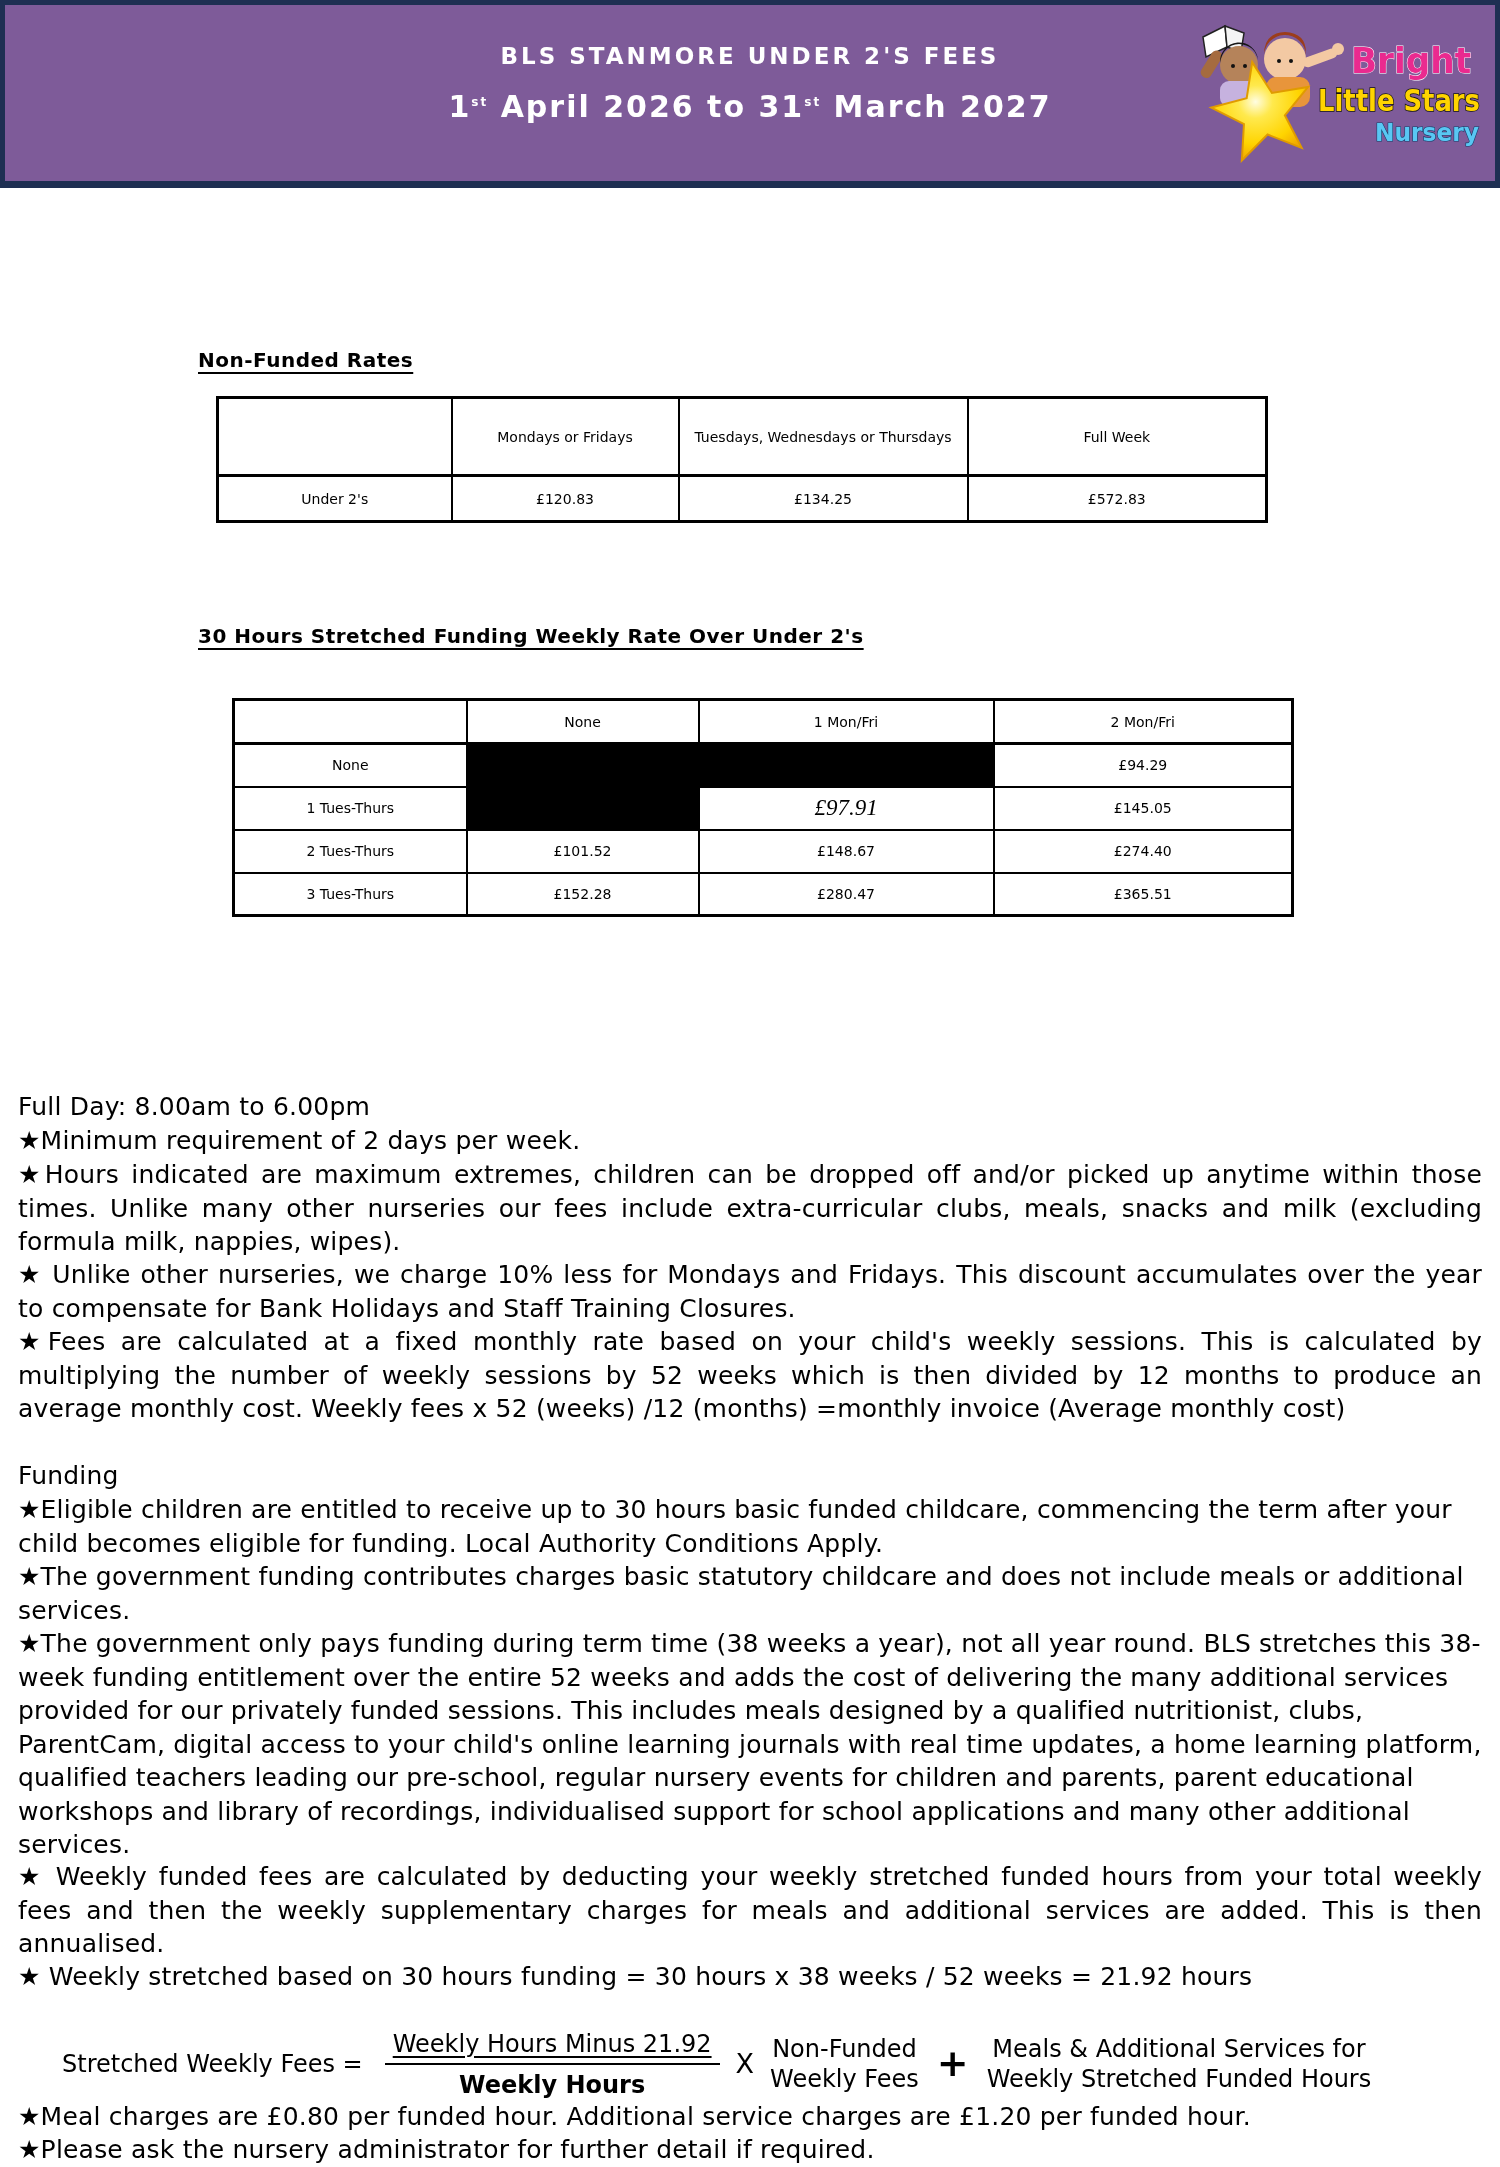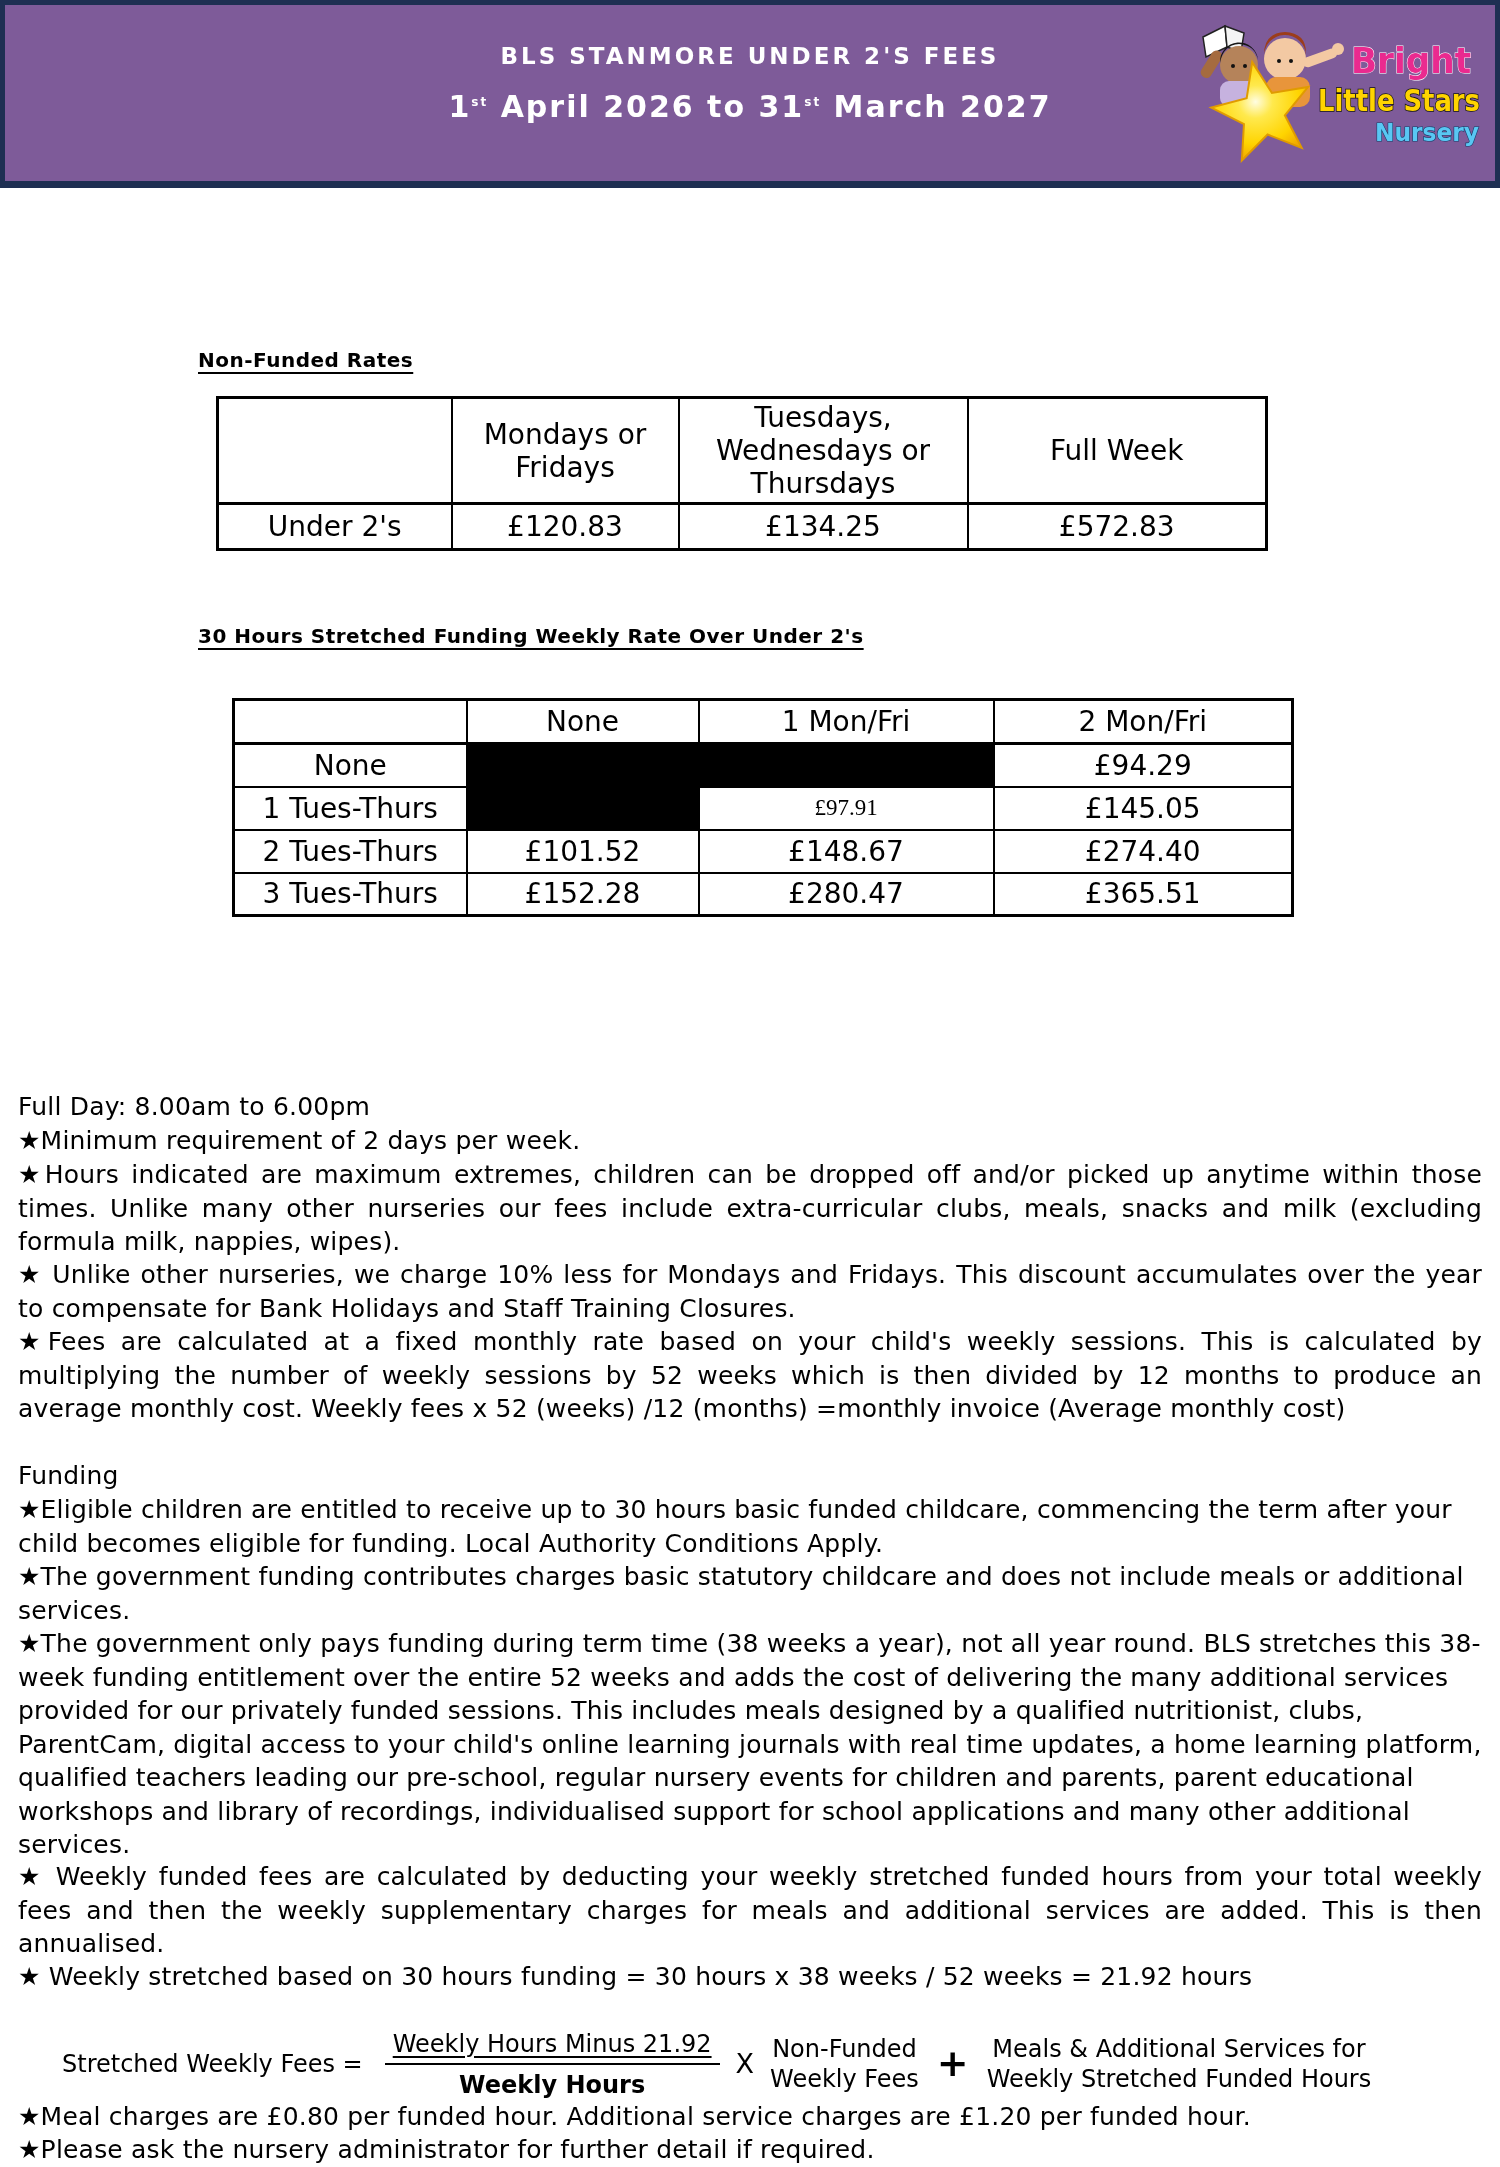--- a/index.html
+++ b/index.html
@@ -31,32 +31,32 @@
     position:absolute; left:198px; font-size:20px; font-weight:bold;
     text-decoration:underline; text-underline-offset:5px; letter-spacing:0.5px;
   }
   .h-nonfunded { top:348px; }
   .h-stretched { top:624px; }
 
   
   table { border-collapse:collapse; table-layout:fixed; background:#fff; }
   td, th {
     border:2px solid #000; text-align:center; vertical-align:middle;
-    font-size:28px; font-weight:normal; padding:2px 4px; overflow:hidden;
+    font-size:14px; font-weight:normal; padding:2px 4px; overflow:hidden;
   }
   table { border:3px solid #000; }
   thead tr { border-bottom:3px solid #000; }
   #table1 { position:absolute; left:216px; top:396px; width:1049px; }
   #table1 thead tr { height:78px; }
   #table1 tbody tr { height:46px; }
   #table2 { position:absolute; left:212px; top:698px; width:1059px;margin-left:20px; }
   #table2 thead tr { height:44px; }
   #table2 tbody tr { height:43px; }
   td.black { background:#000; }
-  td.serif { font-family:"Liberation Serif", serif; font-size:23px; }
+  td.serif { font-family:"Liberation Serif", serif; font-size:23px;font-style:italic; }
 
   
   .note {
     position:absolute; left:18px; width:1464px;
     font-size:25px; line-height:33.5px; letter-spacing:0.2px;
   }
   .note.justify { text-align:justify; }
   .center { text-align:left; }
   .t-fullday { top:1090px; }
   .t-p0 { top:1124px; }

